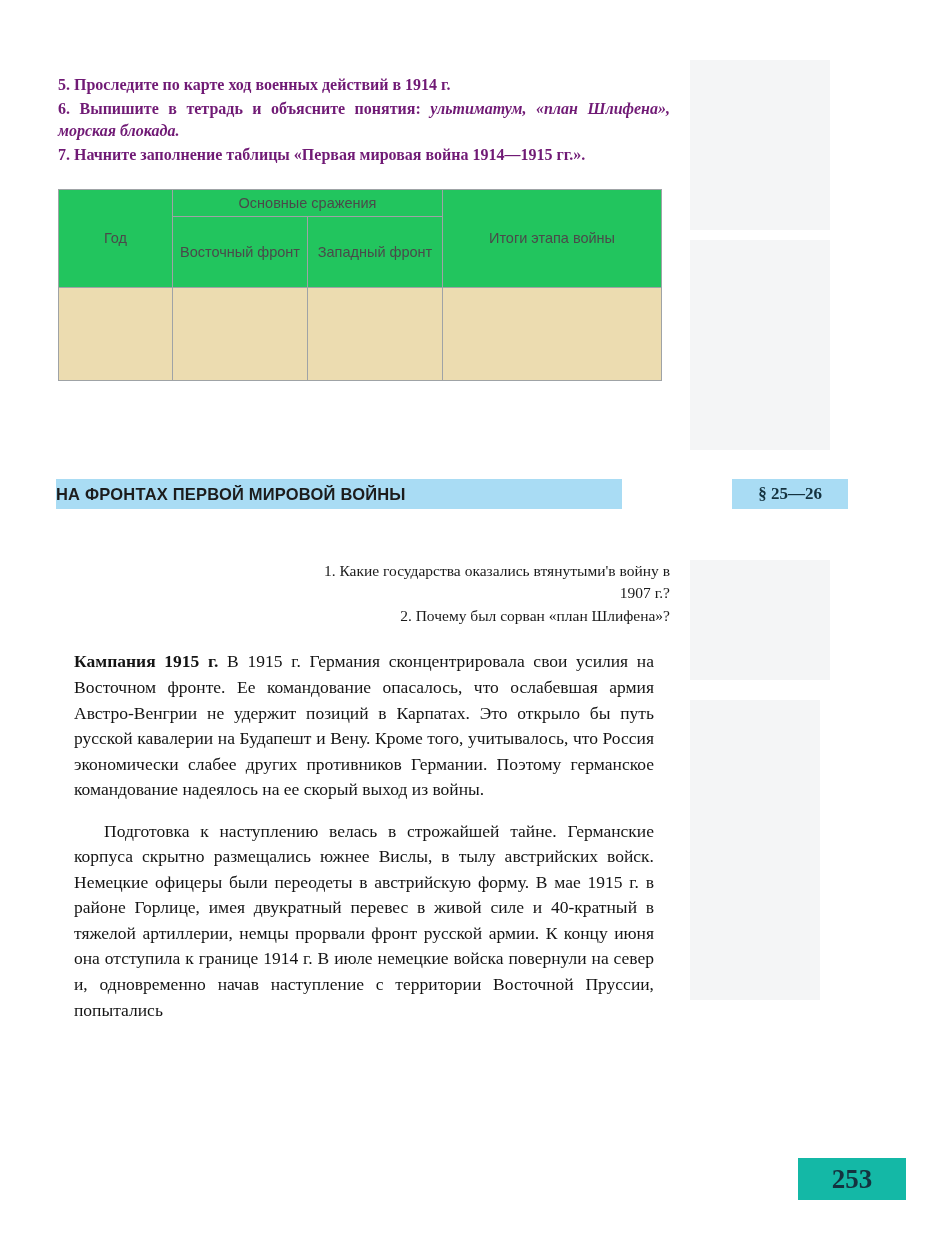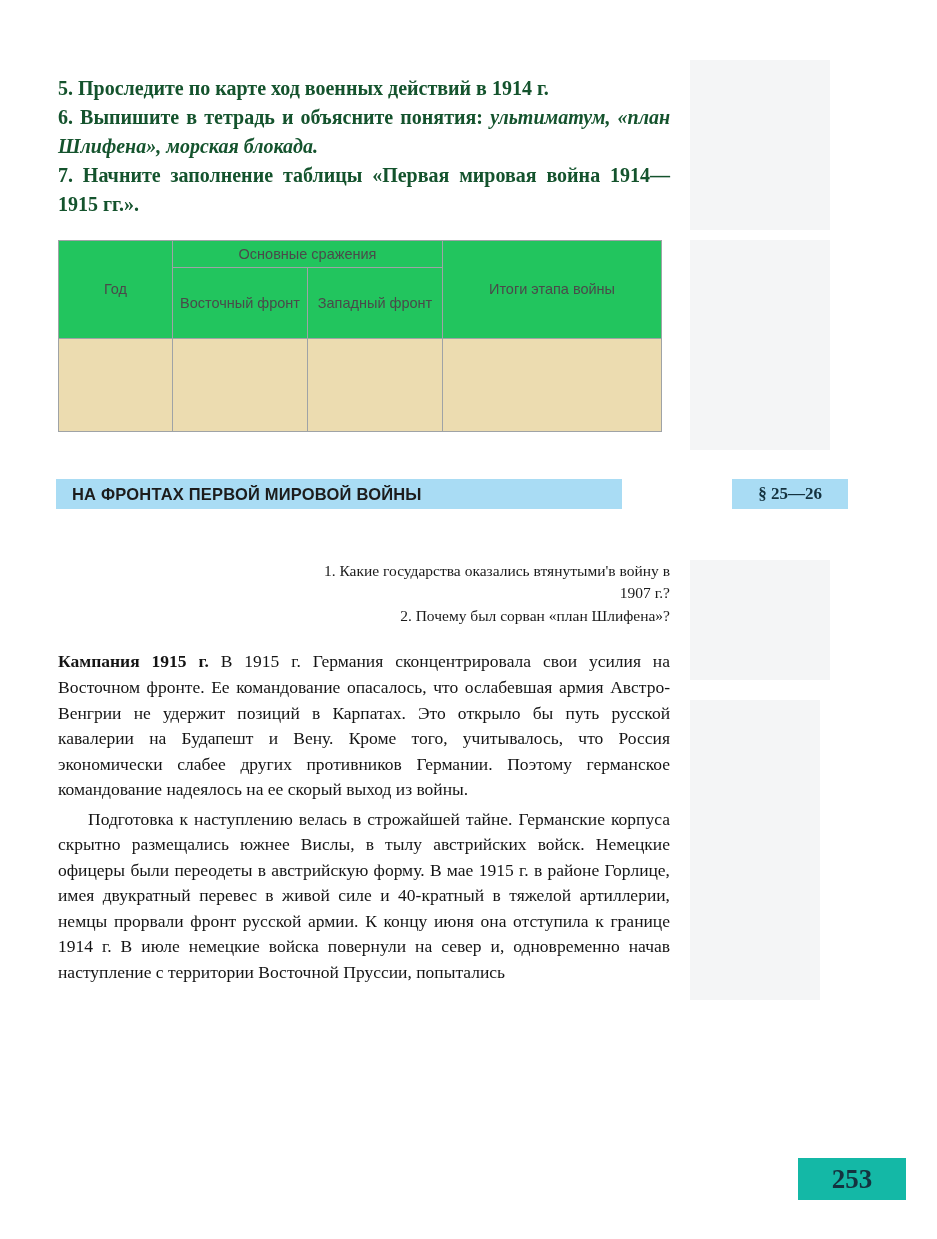--- a/index.html
+++ b/index.html
@@ -29,23 +29,23 @@
   }
 
   .content {
     position: absolute;
     left: 58px;
     top: 74px;
     width: 612px;
   }
 
   .q-list {
-    font-size: 20px;
+    font-size: 16px;
     line-height: 1.42;
-    color: #14532d;
+    color: #701a75;
   }
   .q-line {
     font-weight: bold;
     text-align: justify;
     margin: 0 0 1px 0;
   }
   .q-line .ital {
     font-style: italic;
     font-weight: bold;
   }
@@ -84,21 +84,21 @@
   
   .sec-bar {
     position: absolute;
     left: 56px;
     top: 479px;
     width: 566px;
     height: 30px;
     background: #a9dcf4;
     display: flex;
     align-items: center;
-    padding-left: 16px;
+    padding-left: 0;
     box-sizing: border-box;
   }
   .sec-bar span {
     font-family: "Liberation Sans", sans-serif;
     font-weight: bold;
     font-size: 16.5px;
     letter-spacing: .2px;
     color: #1c1c1c;
   }
   .sec-num {
@@ -130,21 +130,21 @@
     line-height: 1.45;
     margin: 0;
     text-align: right;
   }
   .sub-q.indent { text-indent: 26px; }
 
   .para {
     font-size: 17.5px;
     line-height: 1.46;
     text-align: justify;
-    margin: 0;
+    margin: 16px;
     color: #141414;
   }
   .para.first { margin-top: 22px; }
   .para.second { margin-top: 4px; text-indent: 30px; }
   .para b { font-weight: bold; }
 
   
   .page-num {
     position: absolute;
     left: 798px;

